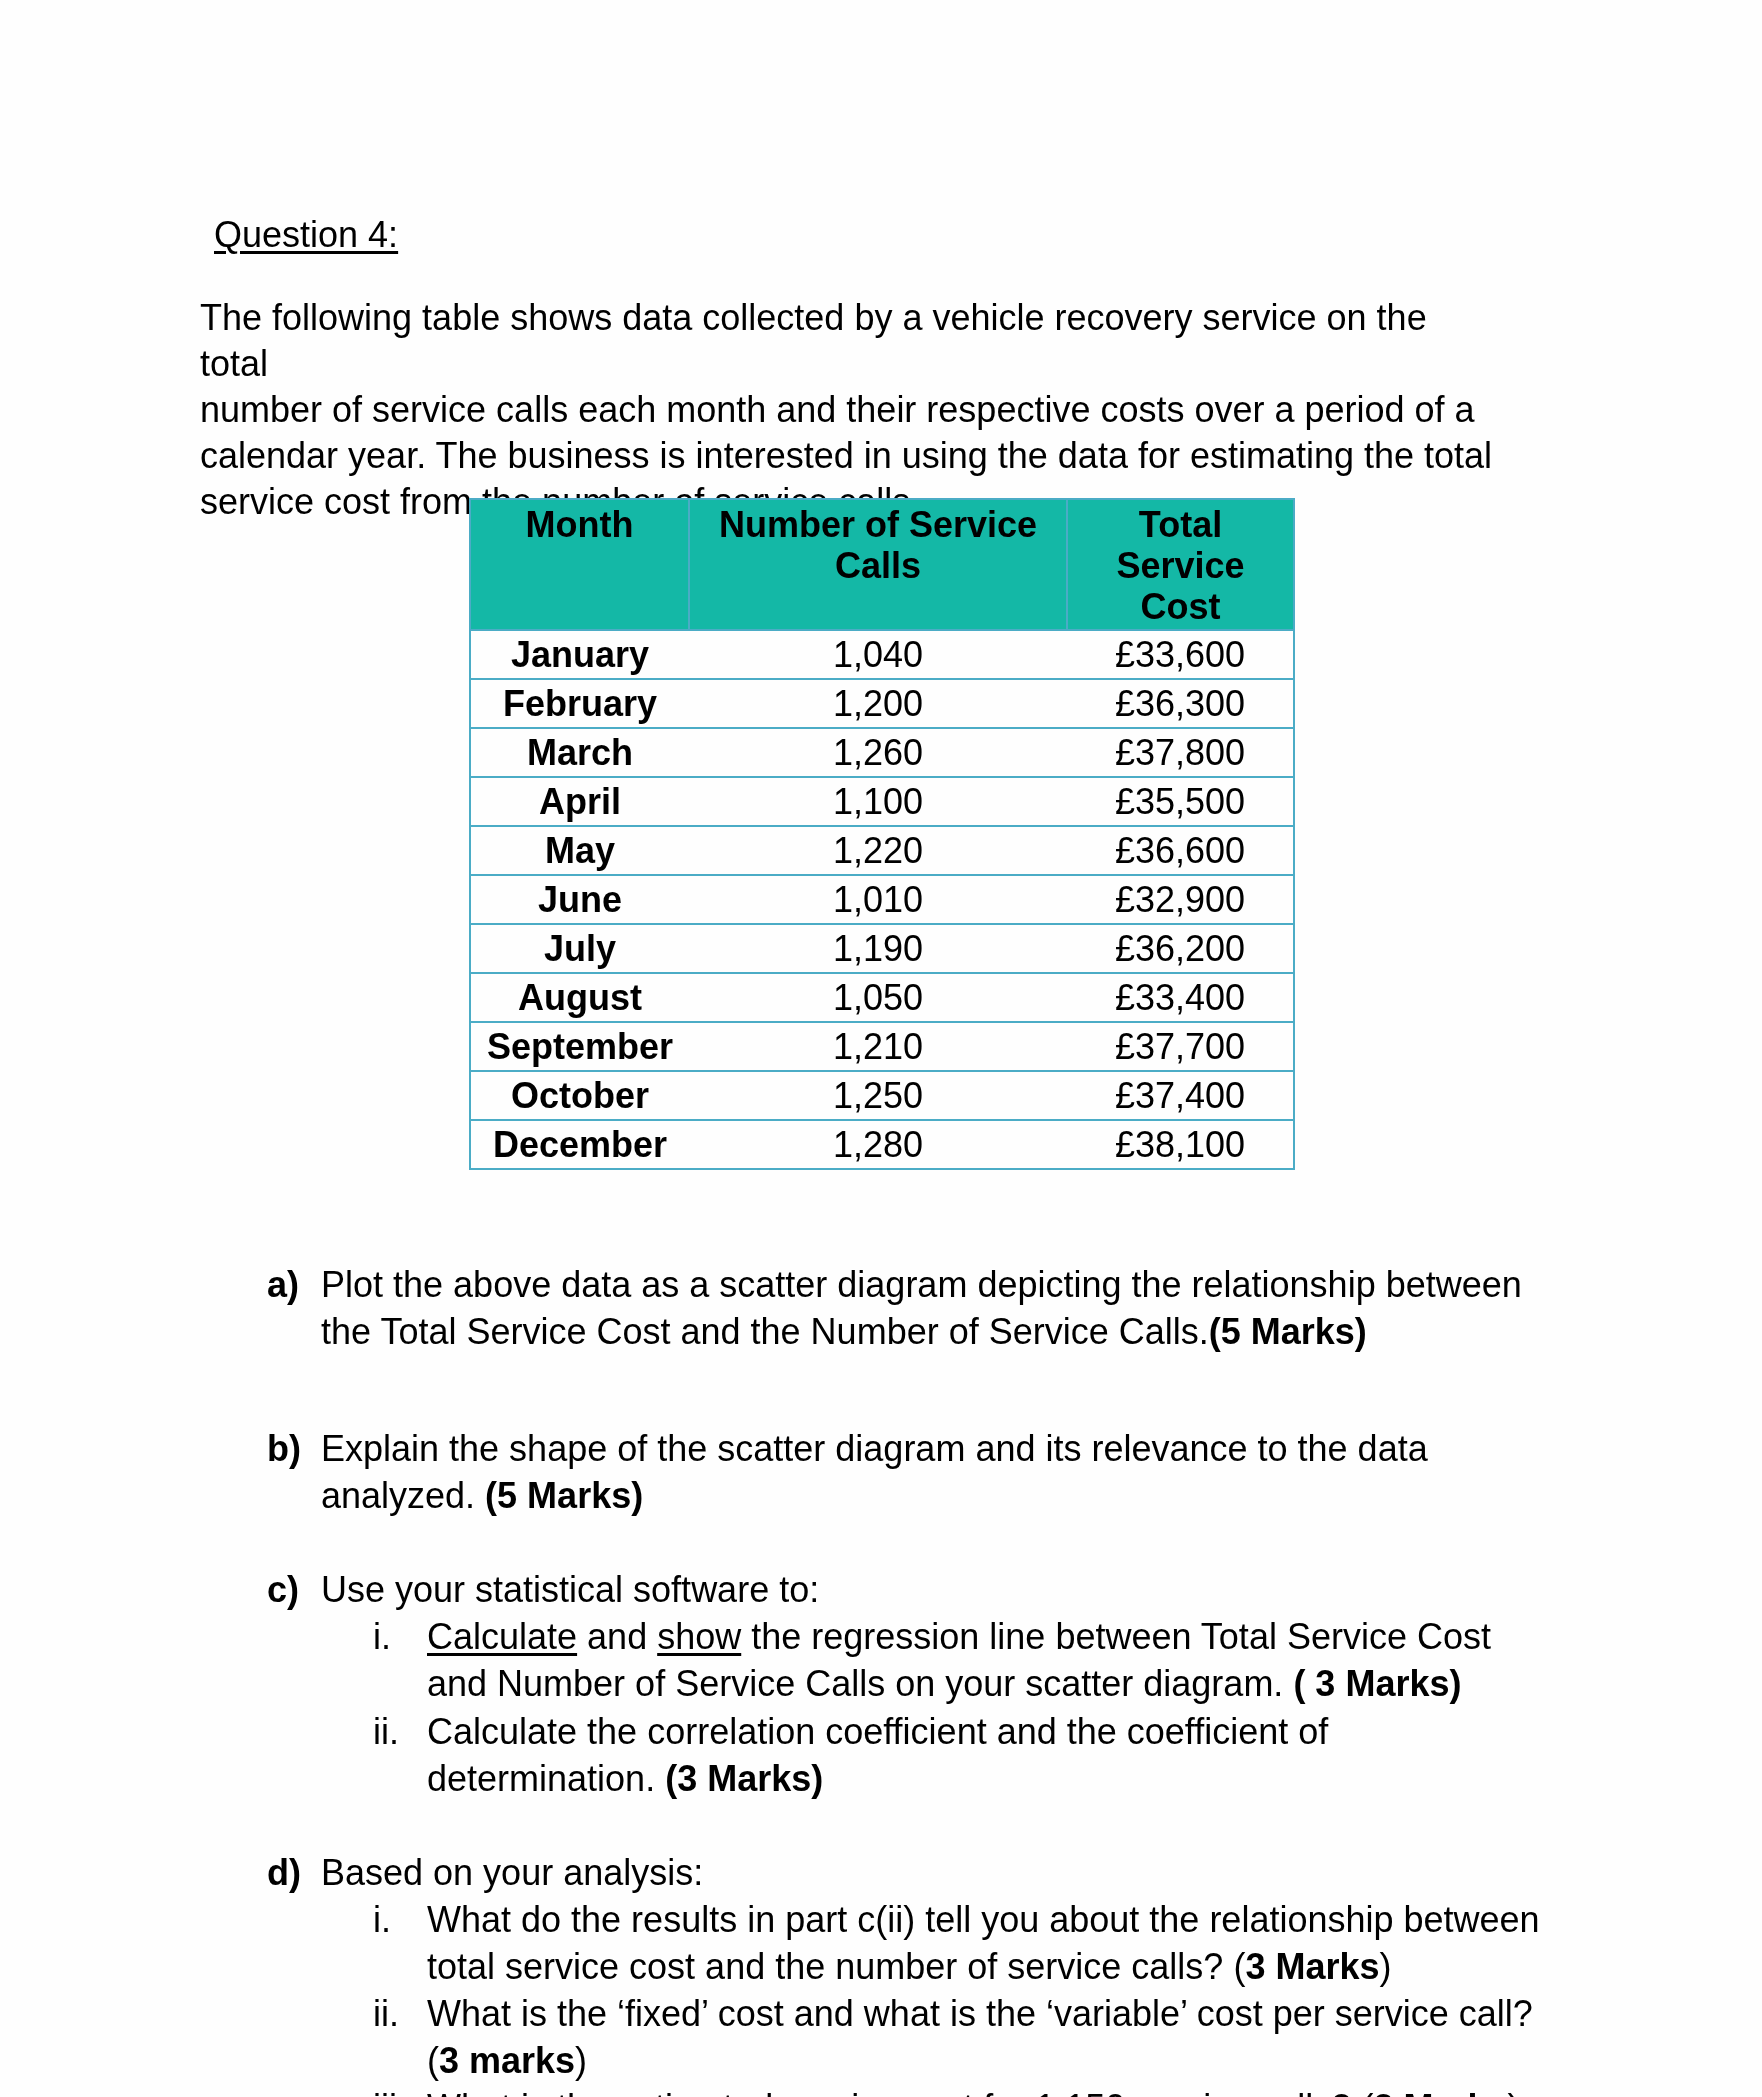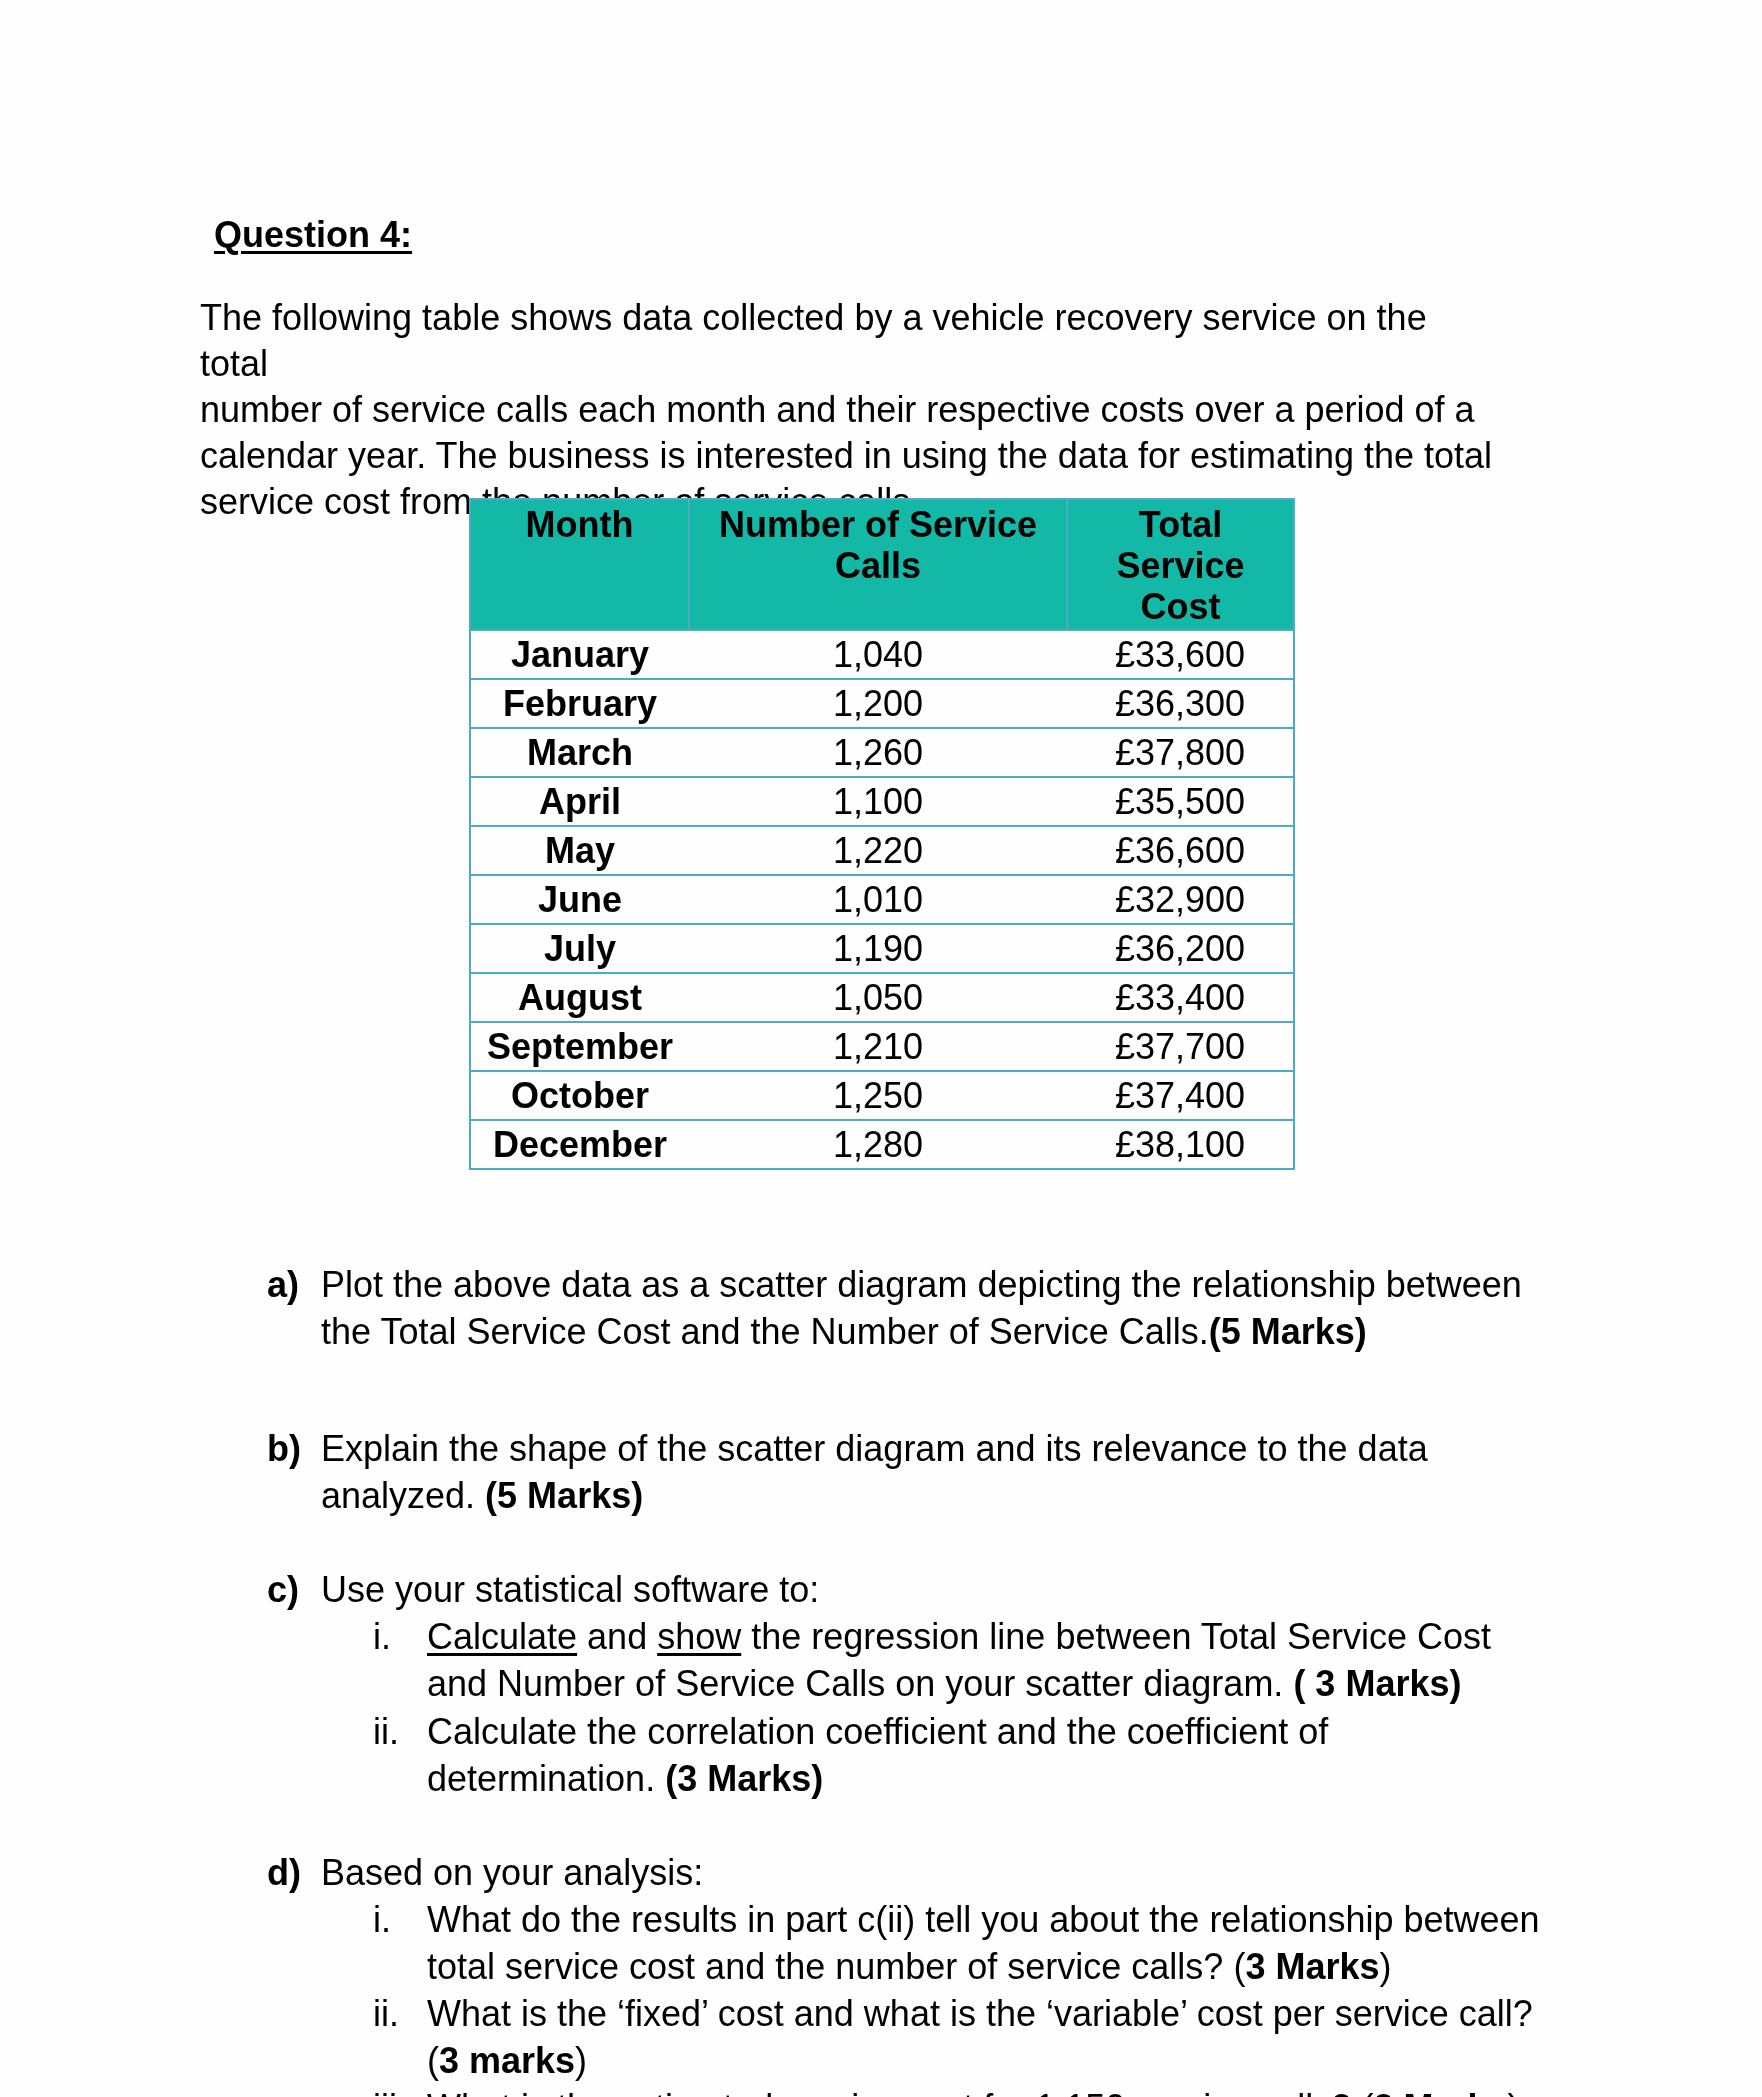--- a/index.html
+++ b/index.html
@@ -3,21 +3,21 @@
 <meta charset="utf-8">
 <style>
   html, body { margin: 0; padding: 0; }
   body {
     width: 1762px; height: 2492px; position: relative; overflow: hidden;
     background: #fefefe; color: #000;
     font-family: "Liberation Sans", "DejaVu Sans", sans-serif;
     font-size: 36px;
   }
   .abs { position: absolute; white-space: nowrap; }
-  .title { left: 214px; top: 214px; line-height: 41px; font-weight: bold; text-decoration: underline; text-decoration-thickness: 3.4px; text-underline-offset: 4.2px; }
+  .title { left: 214px; top: 214px; line-height: 41px; font-weight: normal; text-decoration: underline; text-decoration-thickness: 3.4px; text-underline-offset: 4.2px; }
   .intro { left: 200px; top: 295px; width: 1300px; line-height: 46px; white-space: normal; }
   .intro p { margin: 0; }
 
   
   .tbl {
     position: absolute; left: 469px; top: 498px; width: 823px;
     border-collapse: collapse; table-layout: fixed;
   }
   .tbl col.c1 { width: 219px; }
   .tbl col.c2 { width: 378px; }

